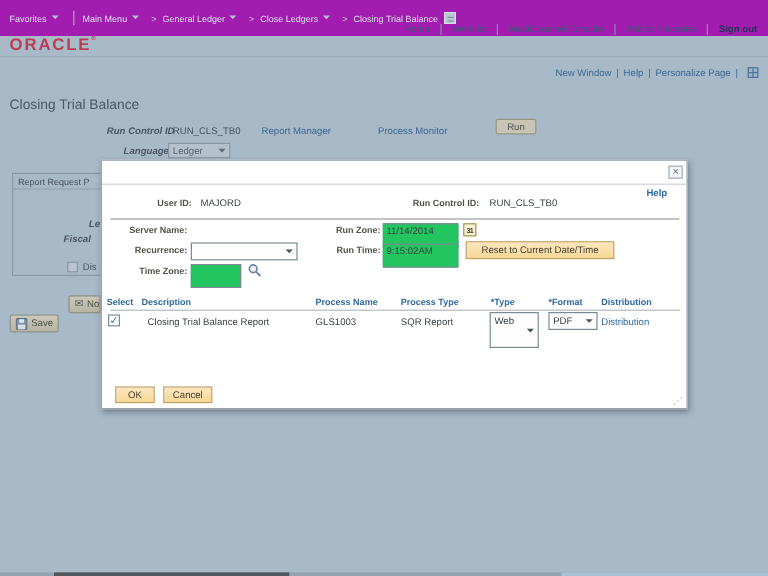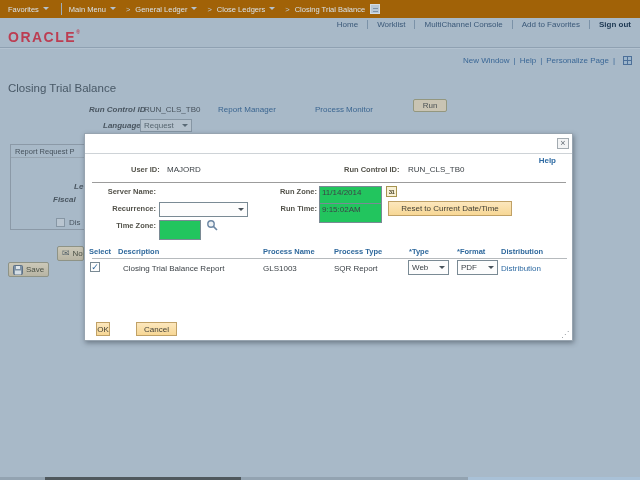--- a/index.html
+++ b/index.html
@@ -4,21 +4,21 @@
 <style>
   * { margin:0; padding:0; box-sizing:border-box; }
   html,body { width:640px; height:480px; overflow:hidden; }
   body {
     font-family:"Liberation Sans","DejaVu Sans",sans-serif;
     font-size:8px; color:#44505b; background:#a8b9c8; position:relative;
   }
   .abs { position:absolute; }
 
   
-  .bc-bar { left:0; top:0; width:640px; height:18px; background:#a16207;
+  .bc-bar { left:0; top:0; width:640px; height:30px; background:#a21caf;
     display:flex; align-items:center; padding-left:8px; color:#d8e1e9; font-size:7.5px; }
   .bc-item { white-space:nowrap; cursor:default; }
   .bc-caret { width:0; height:0; border-left:3px solid transparent; border-right:3px solid transparent;
     border-top:3.5px solid #b4c2cf; display:inline-block; margin:0 5px 1px 4px; }
   .bc-vsep { width:1px; height:12px; background:#9cadbd; margin:0 7px; }
   .bc-gt { color:#c2cedา9; color:#c2ced9; margin:0 5px; font-size:7.5px; }
   .bc-doc-icon { width:10px; height:10px; background:#b9c7d4; border:1px solid #d3dde5; margin-left:5px;
     background-image:linear-gradient(#7e93a6,#7e93a6),linear-gradient(#7e93a6,#7e93a6);
     background-size:5px 1px,5px 1px; background-position:2px 3px,2px 6px; background-repeat:no-repeat; }
 
@@ -141,21 +141,21 @@
 <div class="abs page-title">Closing Trial Balance</div>
 
 <span class="abs lbl" style="left:89px;top:105px;">Run Control ID</span>
 <span class="abs" style="left:144px;top:105px;color:#47525c;">RUN_CLS_TB0</span>
 <span class="abs pg-link" style="left:218px;top:105px;">Report Manager</span>
 <span class="abs pg-link" style="left:315px;top:105px;">Process Monitor</span>
 <div class="abs run-btn">Run</div>
 
 <span class="abs lbl" style="left:103px;top:121px;">Language</span>
 <div class="abs lang-sel">
-  <span>Request</span>
+  <span>Ledger</span>
   <span class="dd-arrow dim"></span>
 </div>
 
 <div class="abs group-box">
   <div class="group-box-title">Report Request P</div>
 </div>
 <span class="abs lbl" style="left:74px;top:182px;">Le</span>
 <span class="abs lbl" style="left:53px;top:195px;">Fiscal</span>
 <div class="abs chk-dim"></div>
 <span class="abs" style="left:69px;top:218px;color:#4a5661;">Dis</span>
@@ -211,30 +211,30 @@
   <span class="abs th" style="left:249px;">Process Type</span>
   <span class="abs th" style="left:324px;">*Type</span>
   <span class="abs th" style="left:372px;">*Format</span>
   <span class="abs th" style="left:416px;">Distribution</span>
   <div class="abs th-rule"></div>
 
   <div class="abs chk checked"></div>
   <span class="abs" style="left:38px;top:130px;">Closing Trial Balance Report</span>
   <span class="abs" style="left:178px;top:130px;">GLS1003</span>
   <span class="abs" style="left:249px;top:130px;">SQR Report</span>
-  <div class="abs m-select" style="left:323px;top:126px;width:41px;height:15px;">
+  <div class="abs m-select" style="left:323px;top:126px;width:41px;height:30px;">
     <span>Web</span>
     <span class="dd-arrow"></span>
   </div>
   <div class="abs m-select" style="left:372px;top:126px;width:41px;height:15px;">
     <span>PDF</span>
     <span class="dd-arrow"></span>
   </div>
   <span class="abs m-link" style="left:416px;top:130px;">Distribution</span>
 
-  <div class="abs tan-btn" style="left:11px;top:188px;width:14px;height:14px;line-height:13px;">OK</div>
+  <div class="abs tan-btn" style="left:11px;top:188px;width:33px;height:14px;line-height:13px;">OK</div>
   <div class="abs tan-btn" style="left:51px;top:188px;width:41px;height:14px;line-height:13px;">Cancel</div>
   <div class="abs resize-grip"></div>
 </div>
 
 <div class="abs task-strip"></div>
 <div class="abs task-dark"></div>
 <div class="abs task-light"></div>
 
 </body></html>

